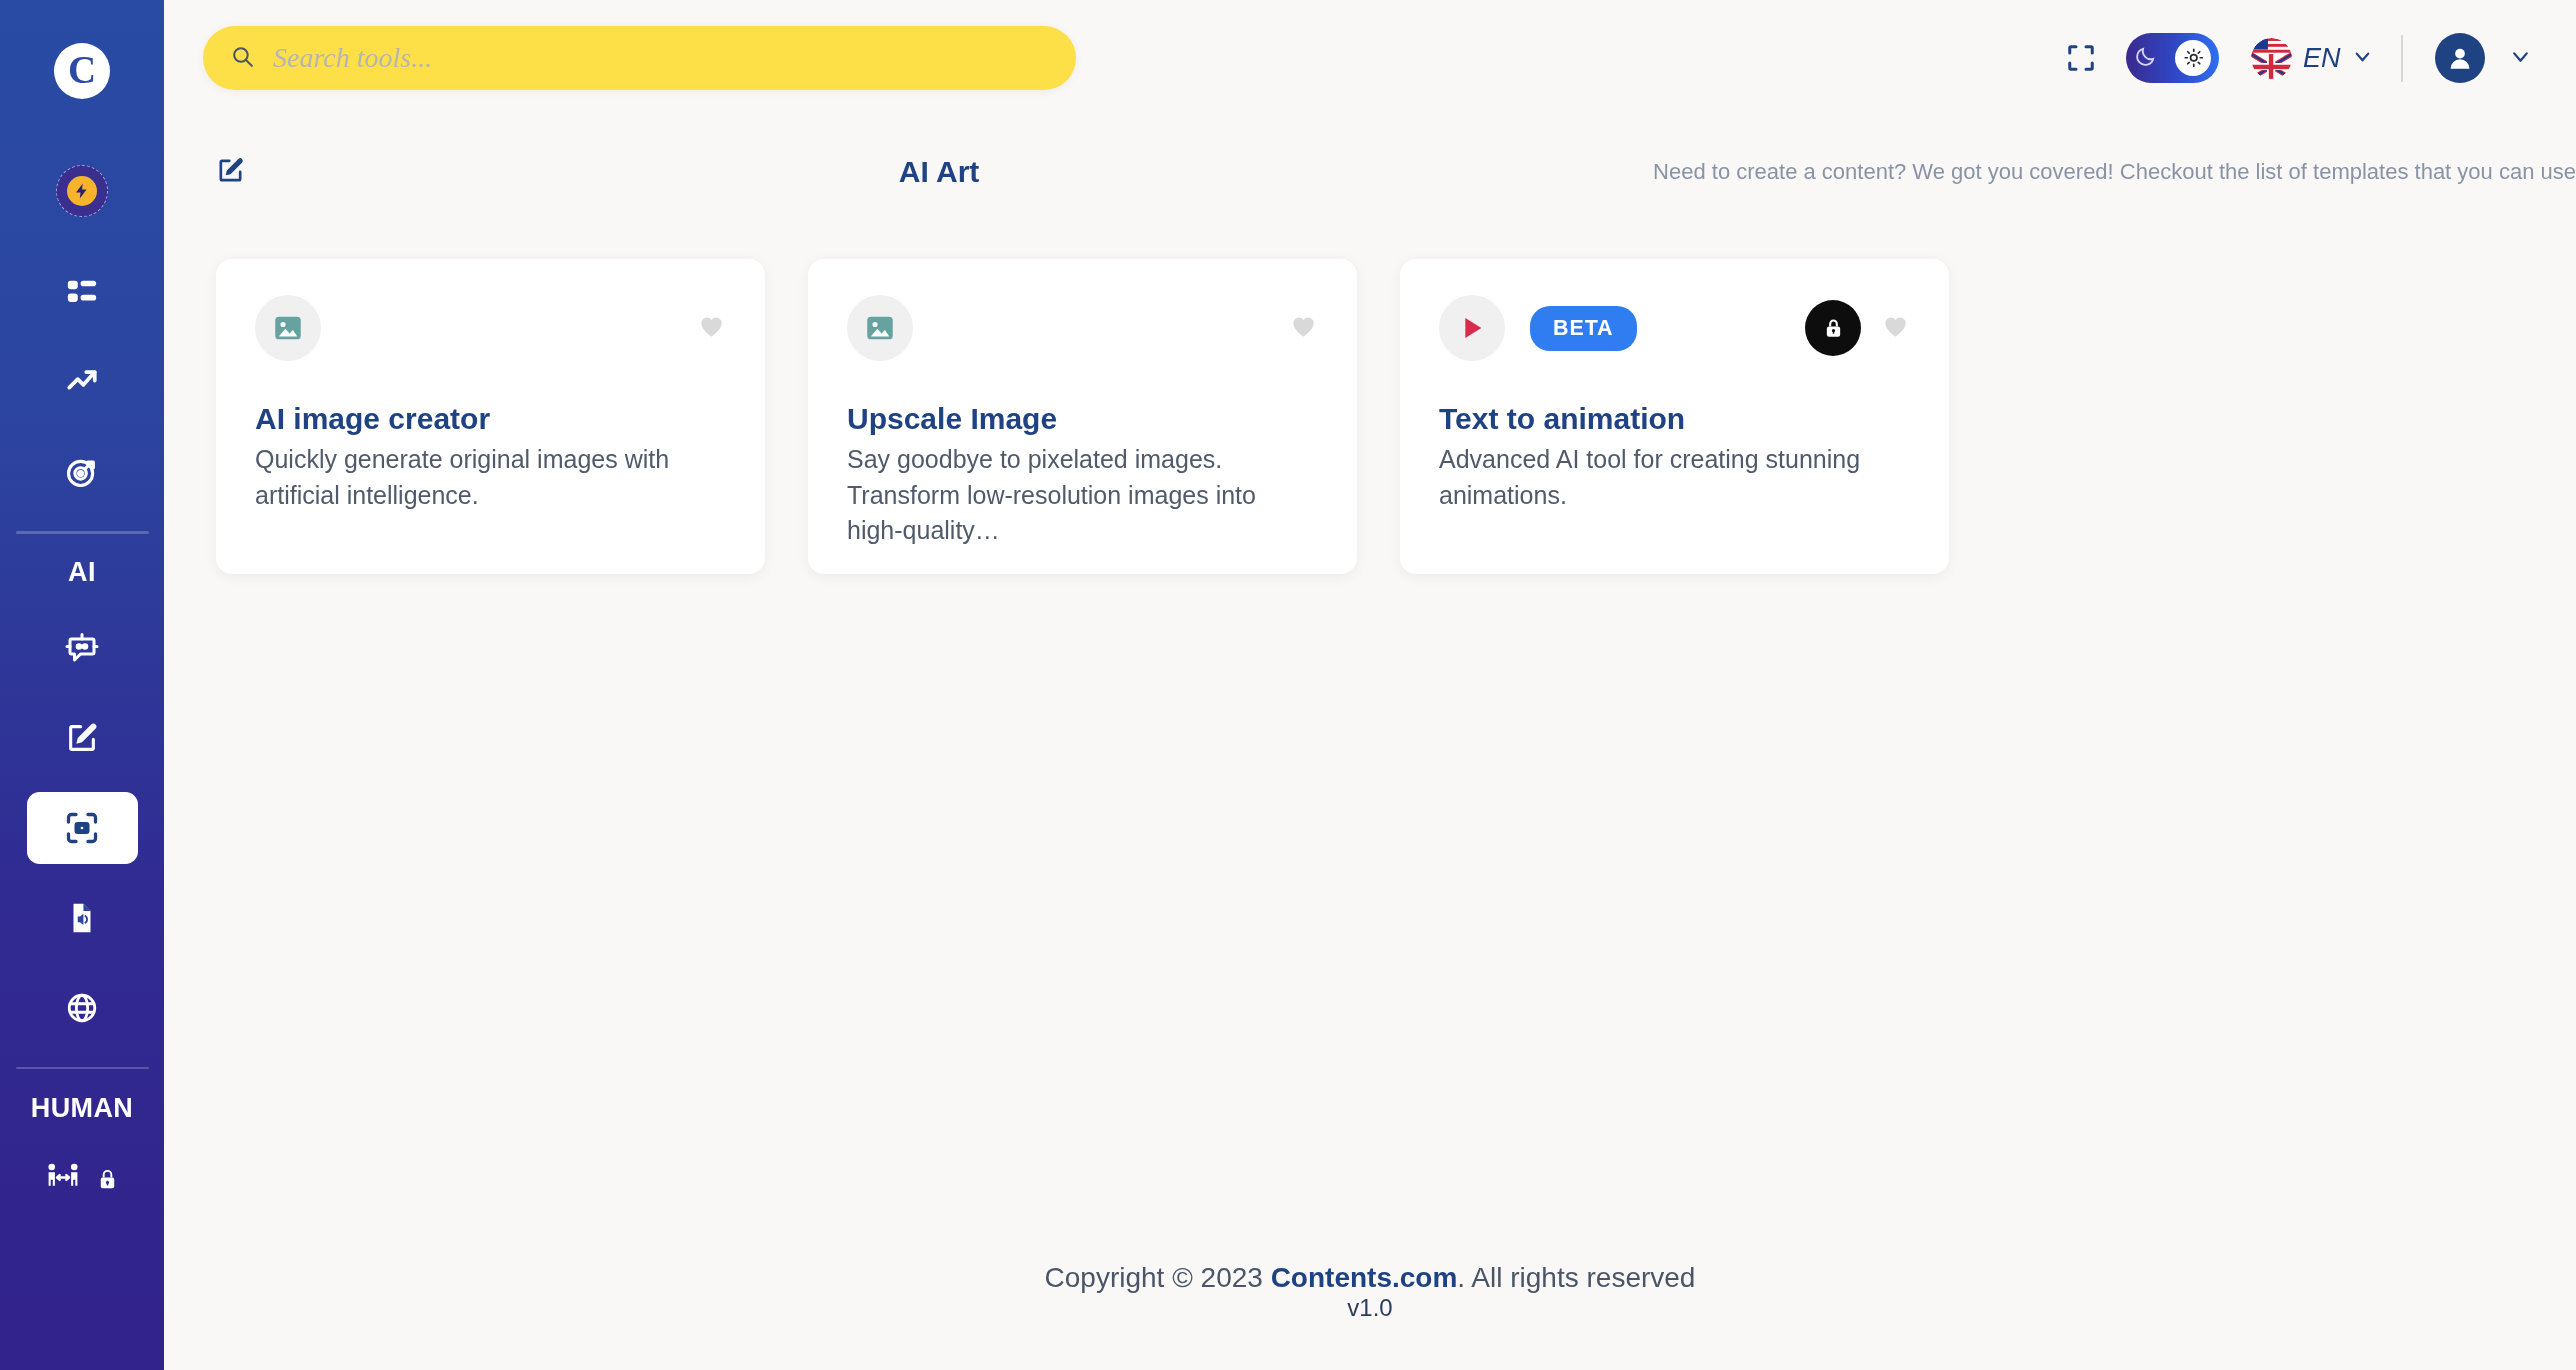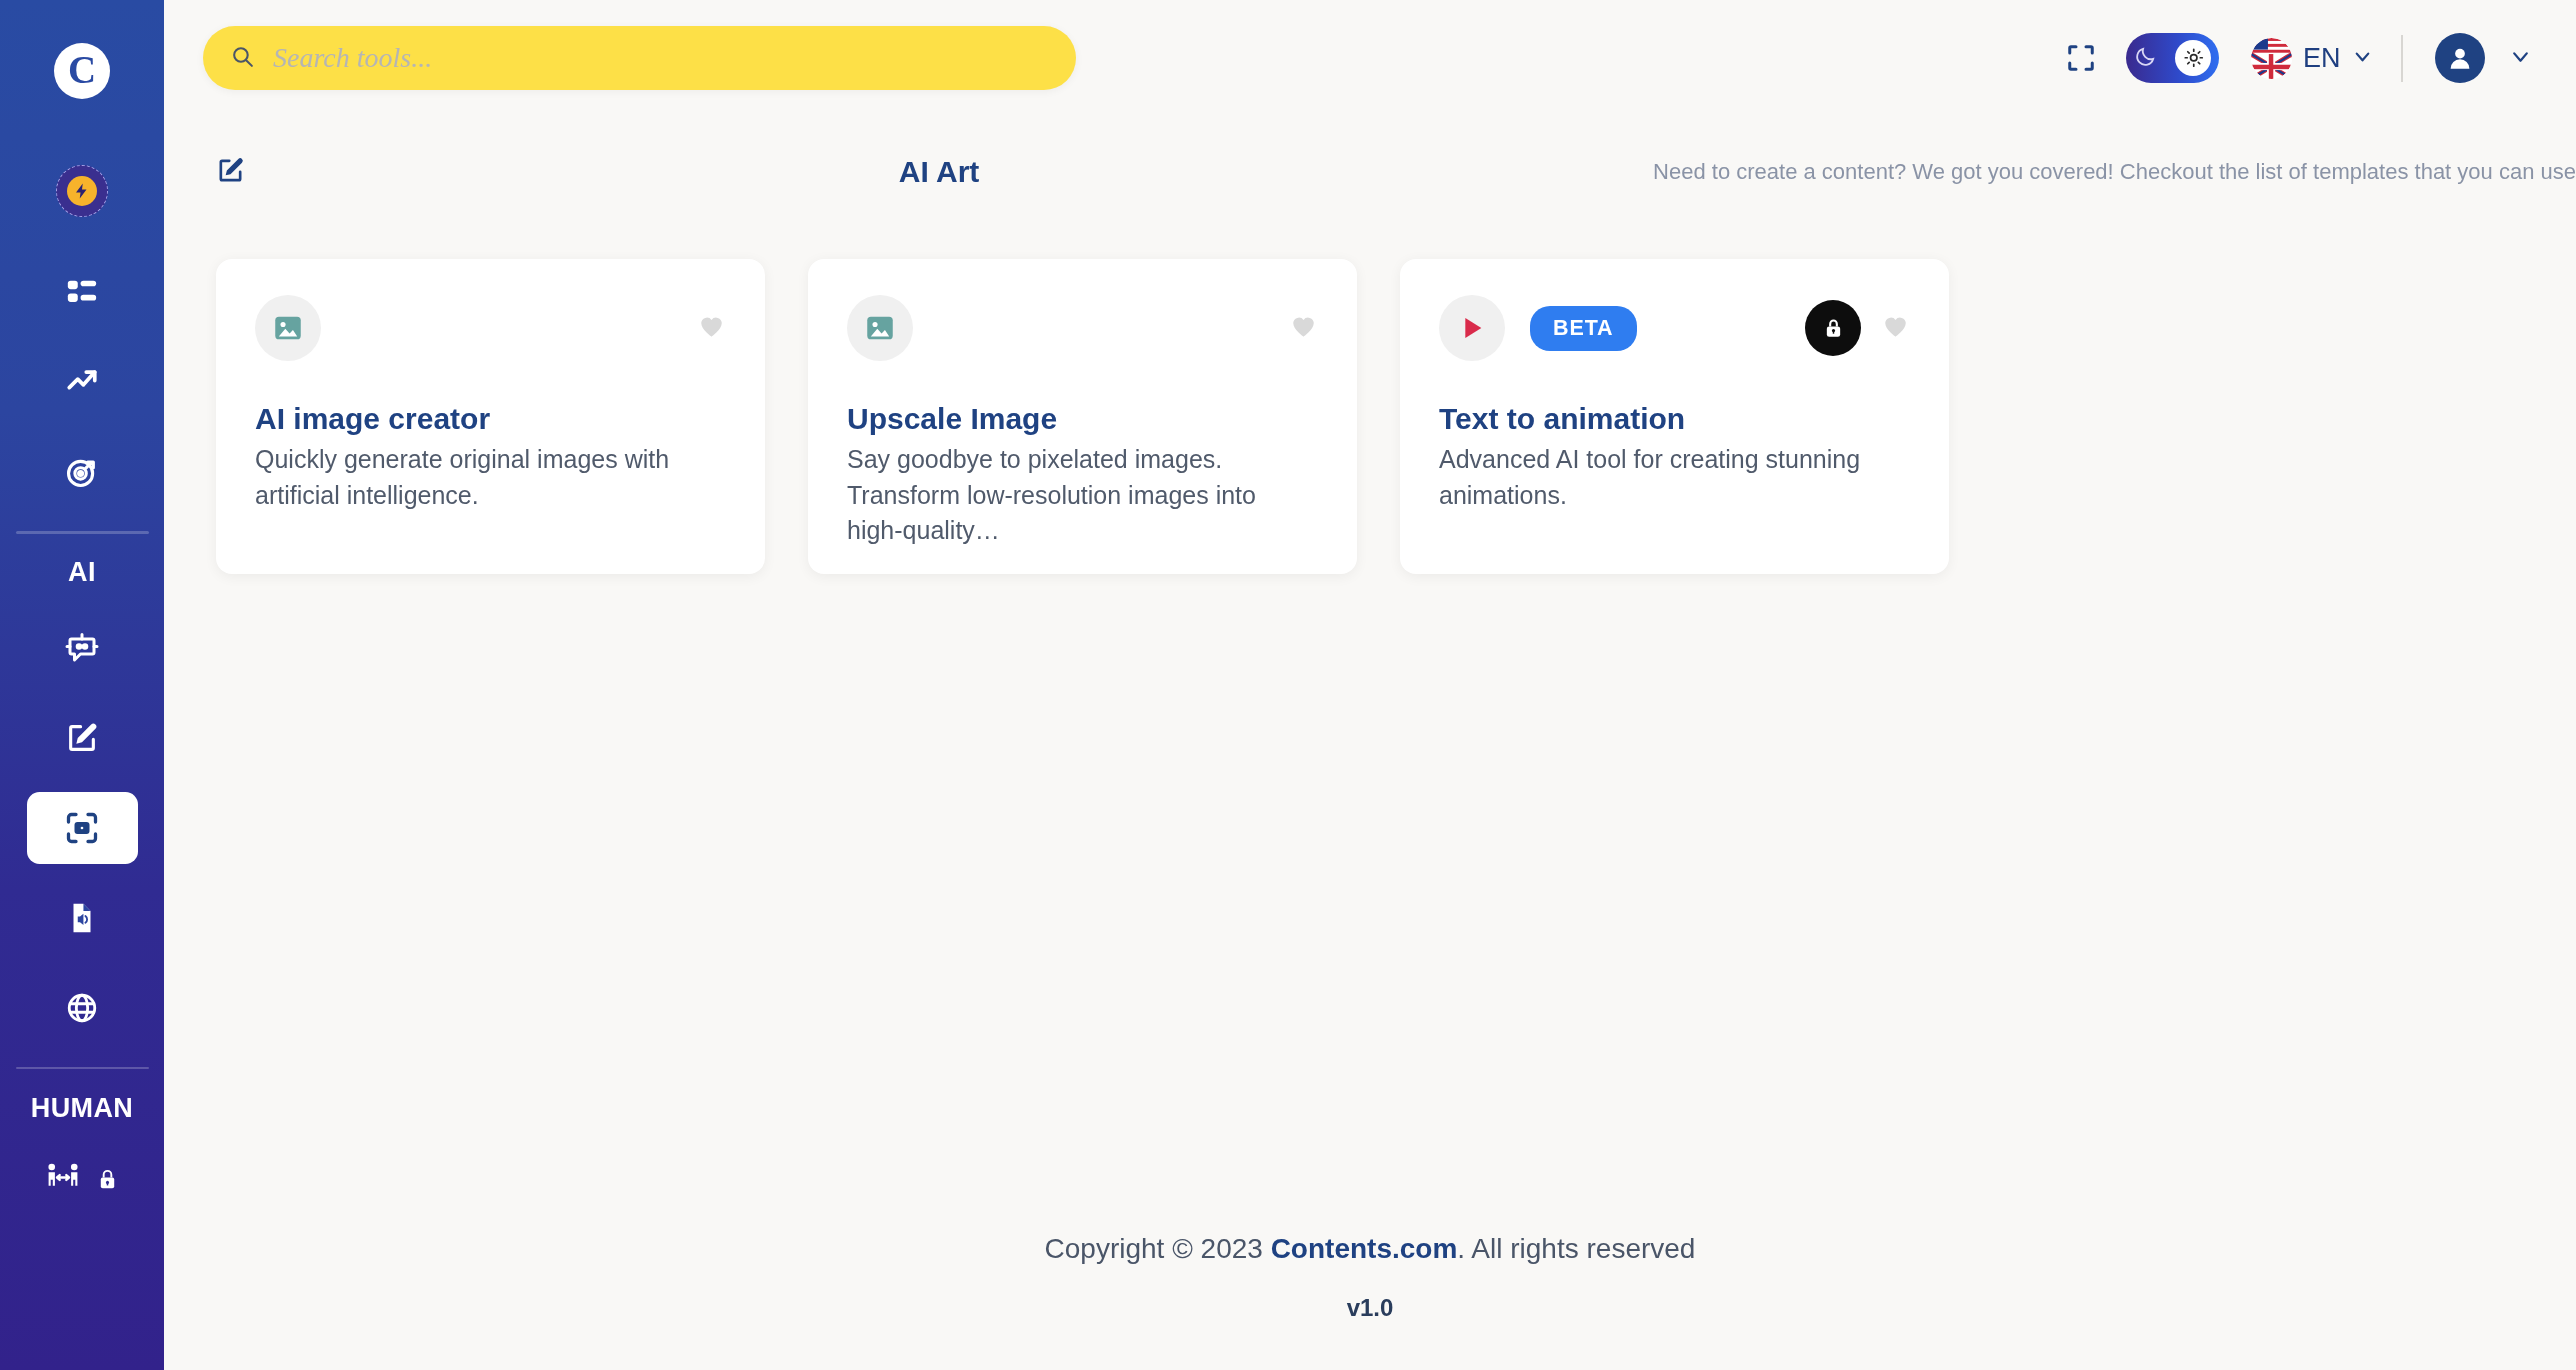--- a/index.html
+++ b/index.html
@@ -66,21 +66,21 @@
     background:linear-gradient(90deg,#3a2a8e 0%,#2f49c9 55%,#2f6ef0 100%);
     display:flex; align-items:center; justify-content:space-between;
     padding:0 8px; margin-left:30px; cursor:pointer;
   }
   .sun-knob { width:36px; height:36px; border-radius:50%; background:#ffffff;
     display:flex; align-items:center; justify-content:center; }
 
   .lang { display:flex; align-items:center; gap:10.7px; margin-left:32px; cursor:pointer; }
   .flag { width:41px; height:41px; border-radius:50%; overflow:hidden; position:relative;
     background:#ffffff; }
-  .lang-code { font-size:27px; color:#1f3f80; font-weight:500; }
+  .lang-code { font-size:27px; color:#1f3f80; font-weight:500;font-style:italic; }
 
   .vsep { width:1.8px; height:47px; background:#d8d6d2; margin:0 32px 0 27px; }
   .avatar { width:50px; height:50px; border-radius:50%; background:#1f4282;
     display:flex; align-items:center; justify-content:center; }
   .acct-chev { margin-left:23px; cursor:pointer; }
 
   
   .page-head { display:flex; align-items:center; gap:14.3px; padding:39px 0 0 52px;justify-content:space-between; }
   .page-title { font-size:30px; font-weight:bold; color:#1f4282;
     font-family:"Liberation Sans", sans-serif; }
@@ -104,21 +104,21 @@
     display:flex; align-items:center; justify-content:center; cursor:pointer; }
   .heart { cursor:pointer; }
   .card-title { font-size:30px; font-weight:bold; color:#1f4282; margin-top:41px; }
   .card-desc { font-size:25px; line-height:1.42; color:#505a6b; margin-top:6px;
     max-width:475px; }
 
   
   .footer { position:absolute; left:0; right:0; bottom:48px; text-align:center; }
   .foot-line { font-size:28px; color:#4a5568; }
   .foot-brand { color:#1f4282; font-weight:bold; }
-  .foot-ver { font-size:24px; color:#2a3d5c; font-weight:bold; margin-top:29px; }
+  .foot-ver { font-size:24px; color:#2a3d5c; font-weight:normal; margin-top:0; }
 </style>
 </head>
 <body>
 
 <div class="app">
 
   <nav class="sidebar">
 
     <div class="logo">
       <span class="logo-inner">C</span>

